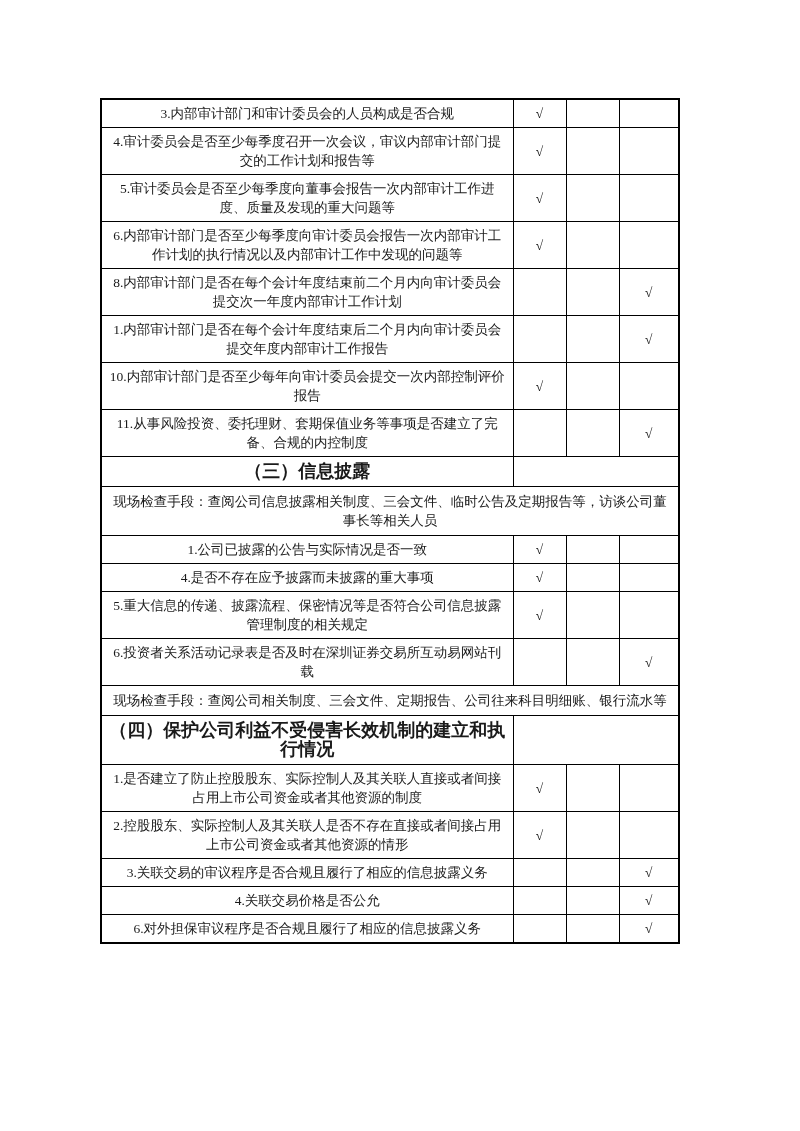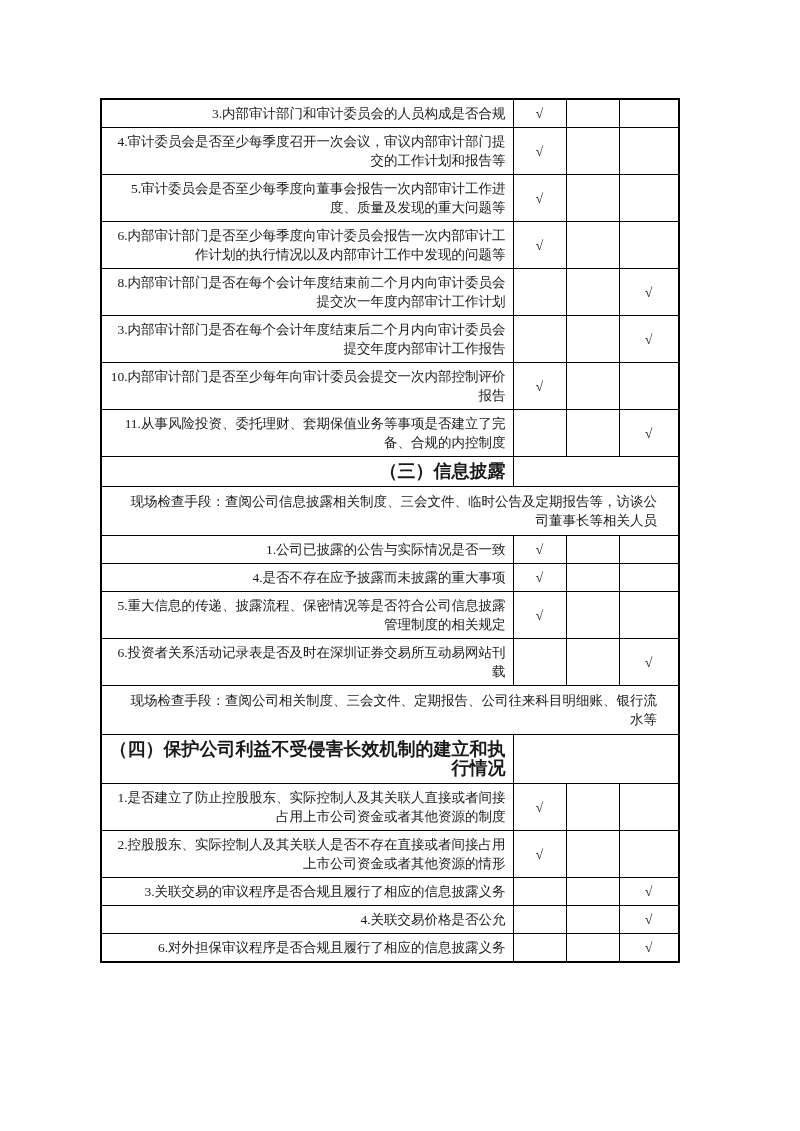--- a/index.html
+++ b/index.html
@@ -24,37 +24,37 @@
   }
   table.checklist td{
     border:1px solid var(--line);
     vertical-align:middle;
     font-size:13.5px;
     line-height:19px;
     color:var(--ink);
   }
   td.txt{
     padding:4px 7px 4px 7px;
-    text-align:right;
+    text-align:center;
   }
   td.txt.bold{
     font-weight:bold;
     font-size:18px;
     padding-top:5px;padding-bottom:5px;
   }
   td.chk{
     text-align:center;
     font-size:15px;
     height:28px;
   }
   td.merged{
     background:var(--bg);
   }
   td.method{
-    padding:5px 21px;
+    padding:5px 7px;
     margin-left:39px;
   }
 </style>
 </head>
 <body>
 
 <div class="page">
   <table class="checklist">
     <colgroup>
       <col style="width:412px">
@@ -87,21 +87,21 @@
           <td class="chk"></td>
           <td class="chk"></td>
         </tr>
         <tr>
           <td class="txt">8.内部审计部门是否在每个会计年度结束前二个月内向审计委员会提交次一年度内部审计工作计划</td>
           <td class="chk"></td>
           <td class="chk"></td>
           <td class="chk">√</td>
         </tr>
         <tr>
-          <td class="txt">3.内部审计部门是否在每个会计年度结束后二个月内向审计委员会提交年度内部审计工作报告</td>
+          <td class="txt">1.内部审计部门是否在每个会计年度结束后二个月内向审计委员会提交年度内部审计工作报告</td>
           <td class="chk"></td>
           <td class="chk"></td>
           <td class="chk">√</td>
         </tr>
         <tr>
           <td class="txt">10.内部审计部门是否至少每年向审计委员会提交一次内部控制评价报告</td>
           <td class="chk">√</td>
           <td class="chk"></td>
           <td class="chk"></td>
         </tr>

